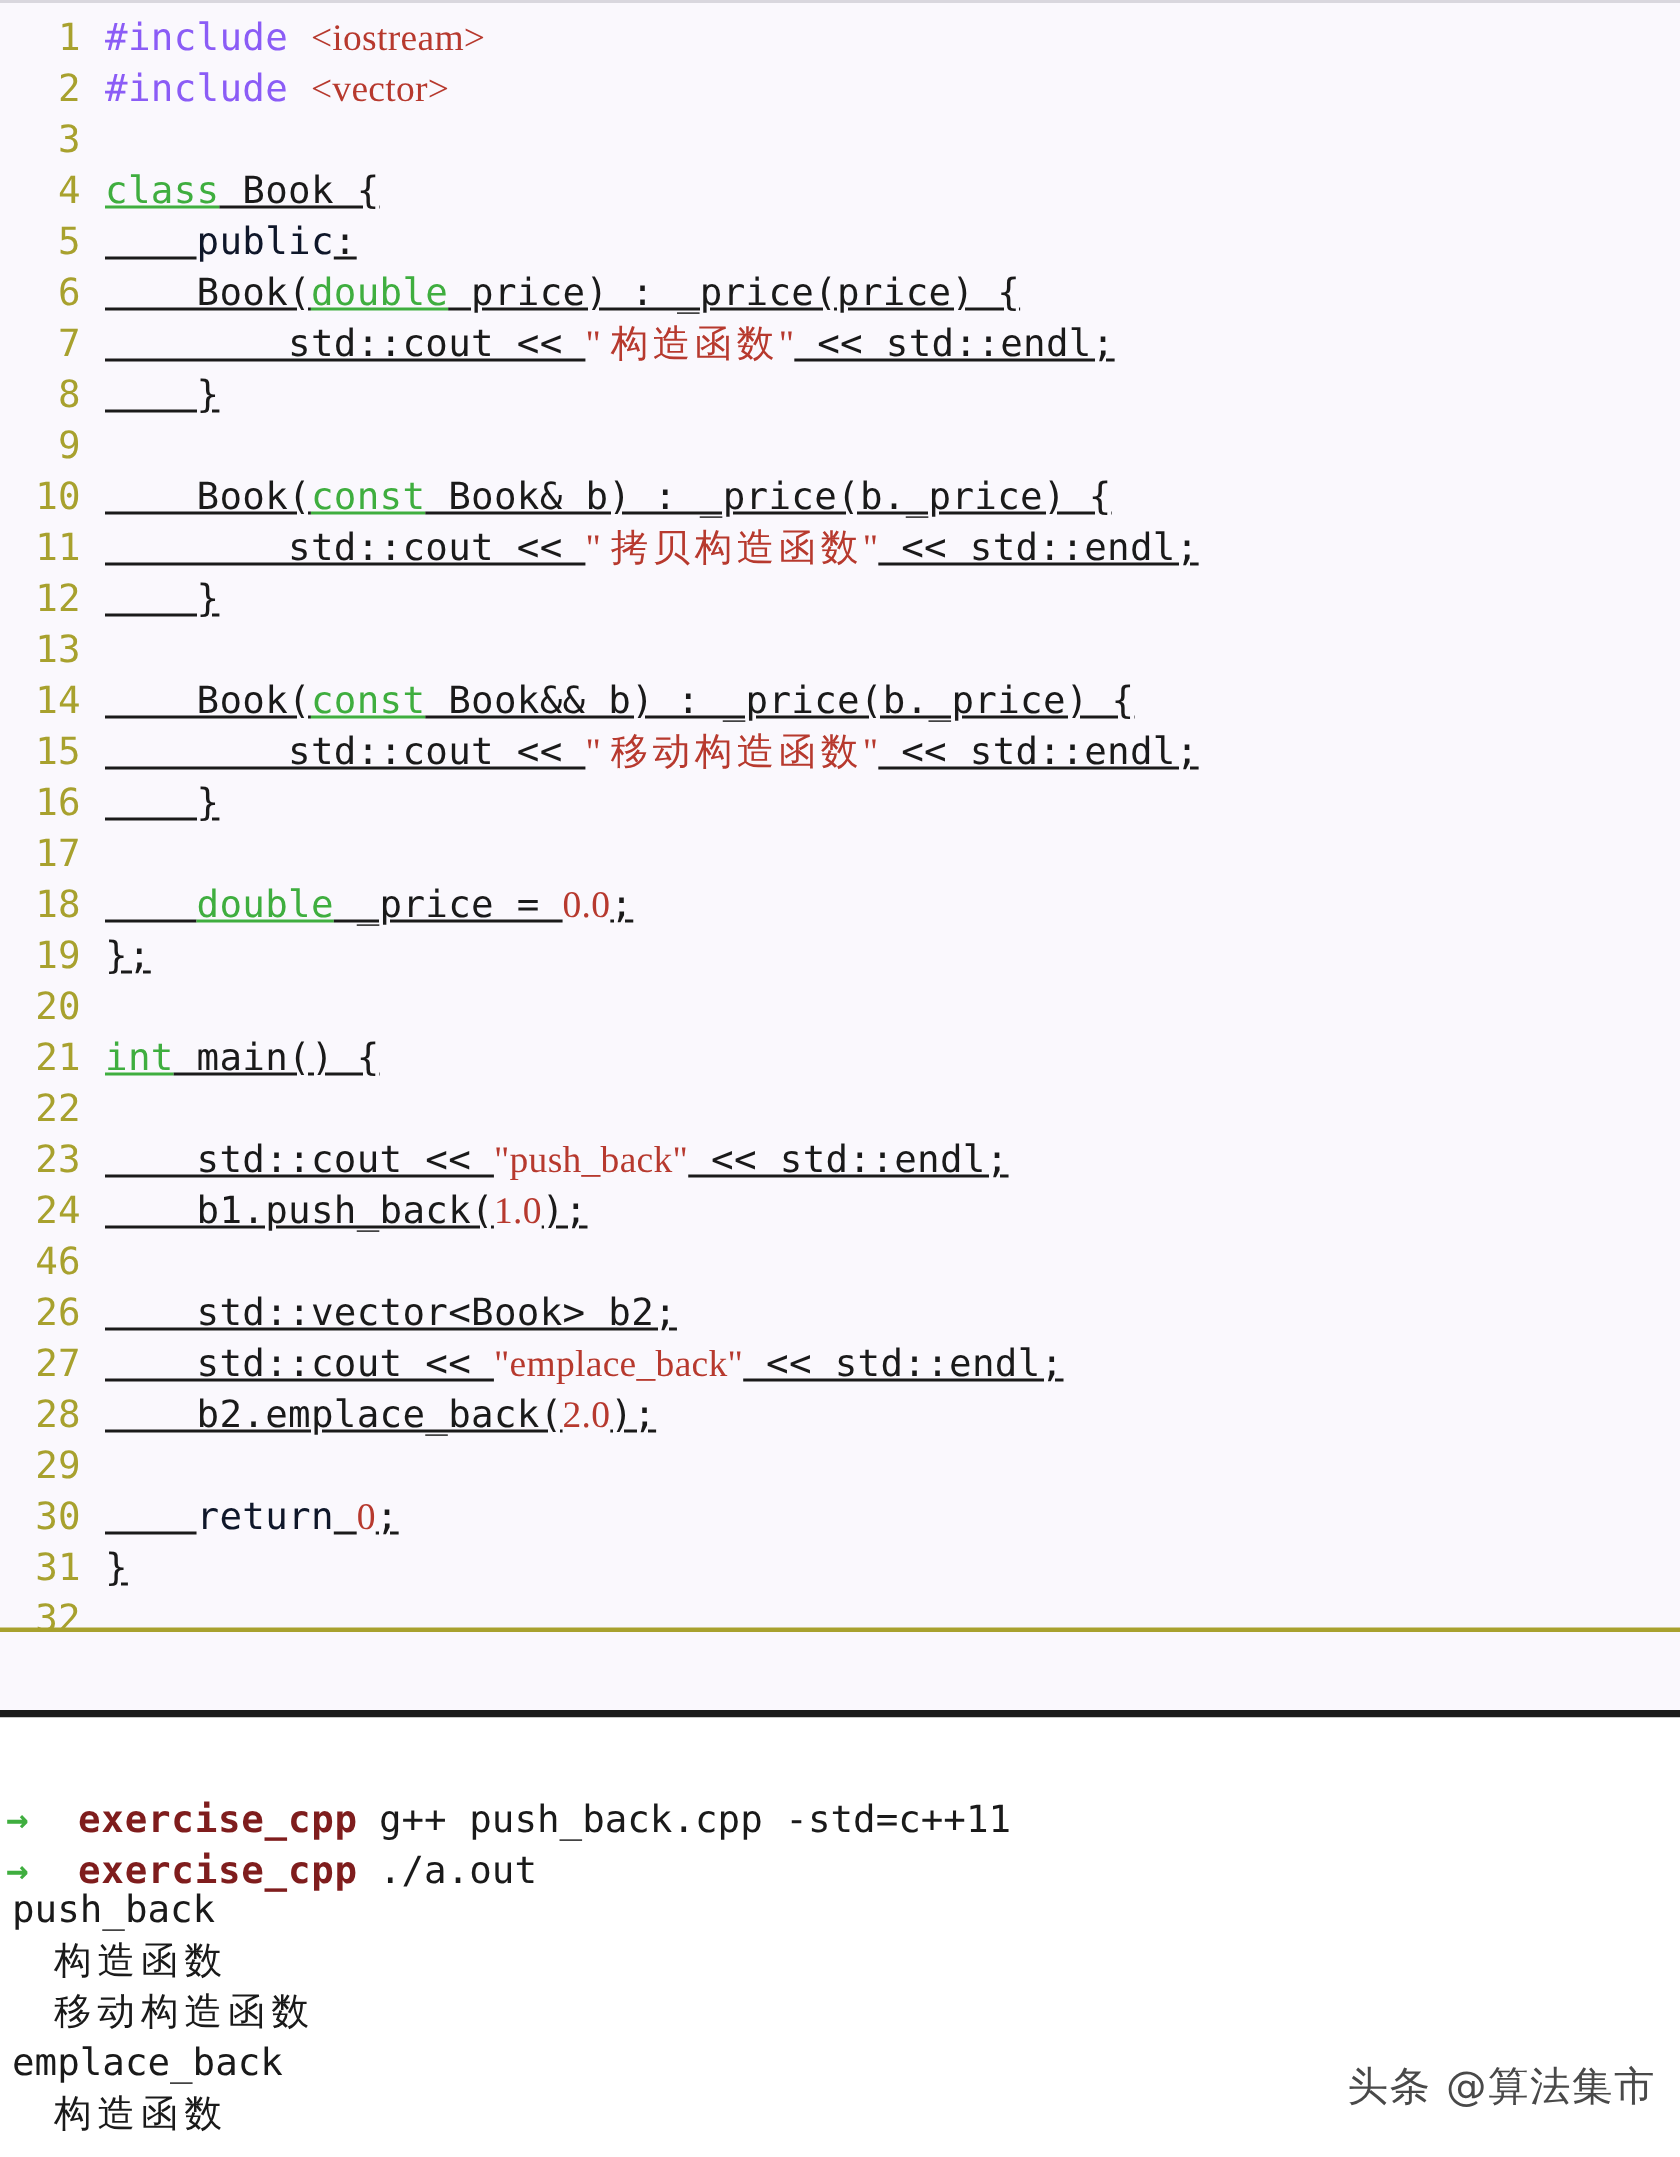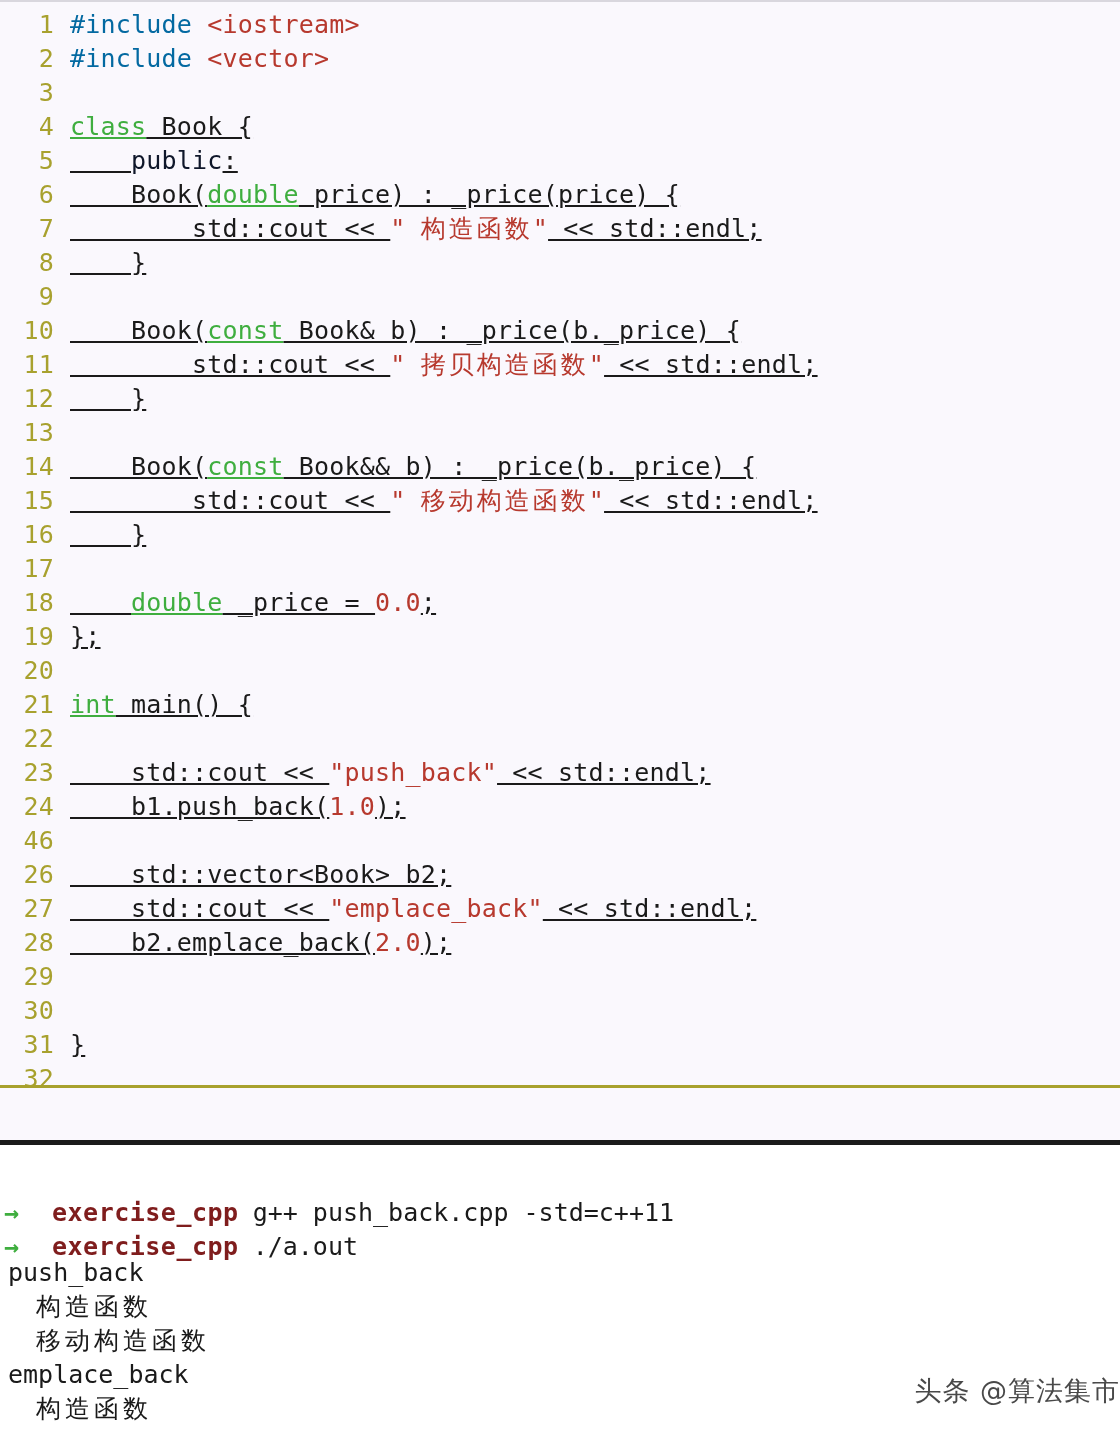--- a/index.html
+++ b/index.html
@@ -43,22 +43,22 @@
     font-size: 25px;
     user-select: none;
   }
   .code-text {
     color: #1a1a1a;
     font-size: 25px;
     white-space: pre;
   }
 
   
-  .t-pre   { color: #0369a1; }           
-  .t-str   { color: #b7392e; }           
+  .t-pre   { color: #8b5cf6; }           
+  .t-str   { color: #b7392e; font-family: Liberation Serif, serif; }           
   .t-kw    { color: #3fae3f; text-decoration: underline; }           
   .t-kw2   { color: #0f172a; }           
   .t-plain { color: #1a1a1a; text-decoration: underline; }
   .cjk     { font-family: "DejaVu Sans", "Liberation Sans", sans-serif; letter-spacing: 3px; }
 
   
   .gap-area {
     background: #faf8fd;
     height: 52px;
   }
@@ -104,21 +104,21 @@
   .cmd { color: #1a1a1a; }
   .out { color: #1a1a1a; padding-left: 4px; margin-top: 35px; }
   .out-indent { padding-left: 32px; }
   .term-cjk {
     font-family: "DejaVu Sans", "Liberation Sans", sans-serif;
     letter-spacing: 4px;
   }
 
   .watermark {
     position: absolute;
-    right: 0;
+    right: 16px;
     bottom: 26px;
     font-family: "DejaVu Sans", "Liberation Sans", sans-serif;
     font-size: 27px;
     color: #3a3a3a;
     letter-spacing: 1px;
     white-space: pre;
     opacity: 0.92;
   }
 </style>
 </head>
@@ -147,21 +147,21 @@
     <div class="code-line"><span class="ln">20</span><span class="code-text"></span></div>
     <div class="code-line"><span class="ln">21</span><span class="code-text"><span class="t-kw">int</span><span class="t-plain"> main() {</span></span></div>
     <div class="code-line"><span class="ln">22</span></div>
     <div class="code-line"><span class="ln">23</span><span class="code-text"><span class="t-plain">    std::cout &lt;&lt; </span><span class="t-str">"push_back"</span><span class="t-plain"> &lt;&lt; std::endl;</span></span></div>
     <div class="code-line"><span class="ln">24</span><span class="code-text"><span class="t-plain">    b1.push_back(</span><span class="t-str">1.0</span><span class="t-plain">);</span></span></div>
     <div class="code-line"><span class="ln">46</span><span class="code-text"></span></div>
     <div class="code-line"><span class="ln">26</span><span class="code-text"><span class="t-plain">    std::vector&lt;Book&gt; b2;</span></span></div>
     <div class="code-line"><span class="ln">27</span><span class="code-text"><span class="t-plain">    std::cout &lt;&lt; </span><span class="t-str">"emplace_back"</span><span class="t-plain"> &lt;&lt; std::endl;</span></span></div>
     <div class="code-line"><span class="ln">28</span><span class="code-text"><span class="t-plain">    b2.emplace_back(</span><span class="t-str">2.0</span><span class="t-plain">);</span></span></div>
     <div class="code-line"><span class="ln">29</span><span class="code-text"></span></div>
-    <div class="code-line"><span class="ln">30</span></div>
+    <div class="code-line"><span class="ln">30</span><span class="code-text"><span class="t-plain">    </span><span class="t-kw2">return</span><span class="t-plain"> </span><span class="t-str">0</span><span class="t-plain">;</span></span></div>
     <div class="code-line"><span class="ln">31</span><span class="code-text"><span class="t-plain">}</span></span></div>
     <div class="code-line"><span class="ln">32</span><span class="code-text"></span></div>
   </div>
 
 <div class="gap-area"></div>
 
 <div class="hr-black"></div>
 
 <div class="terminal">
   <div id="terminal-lines">

